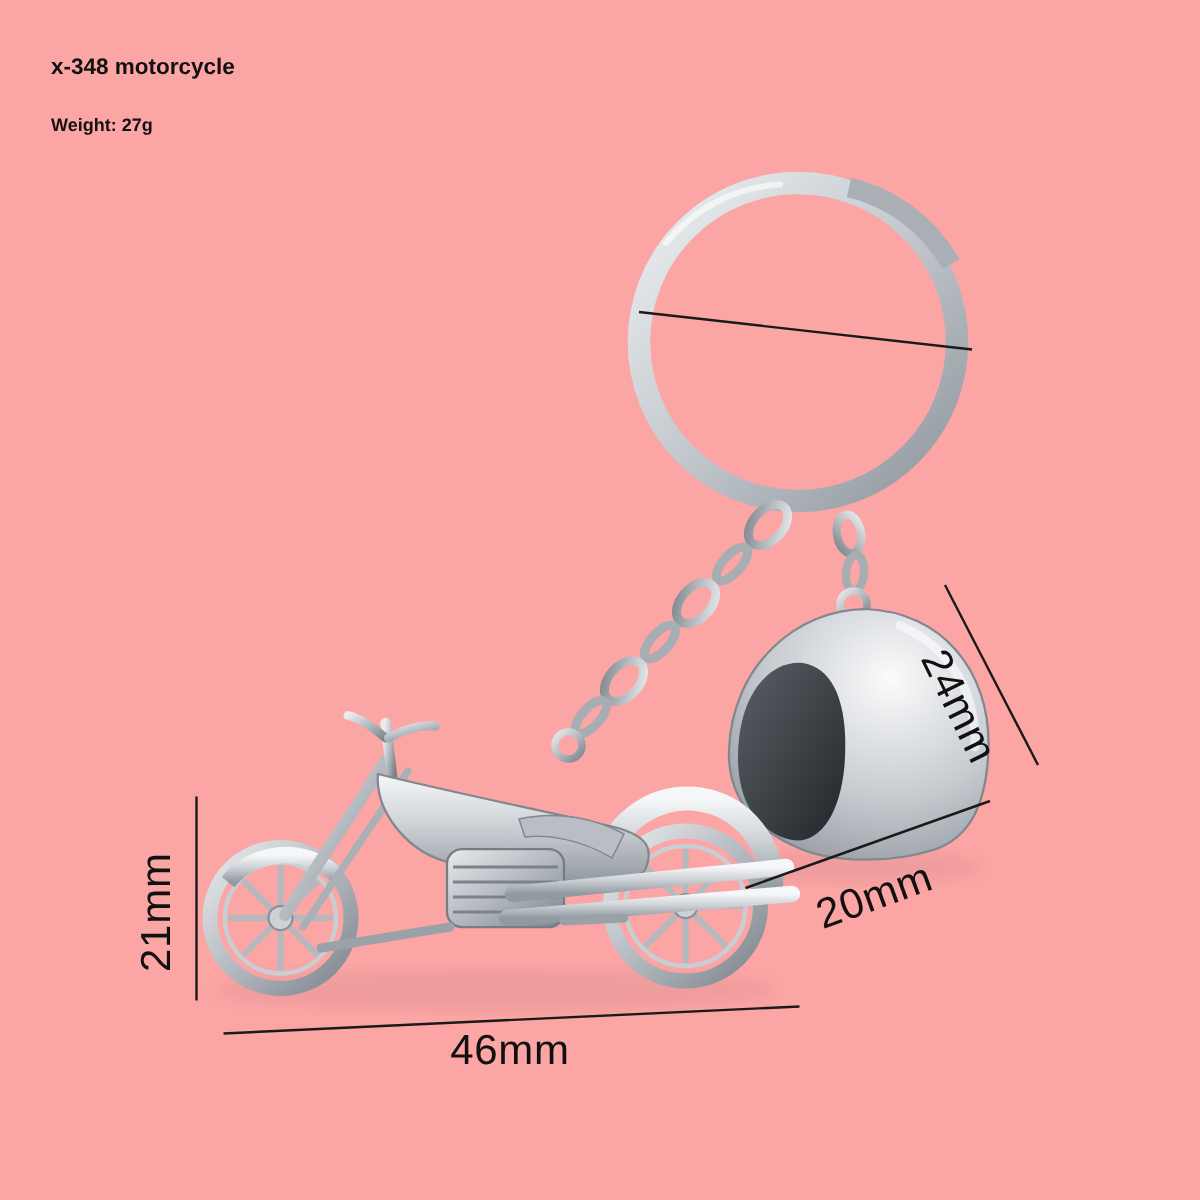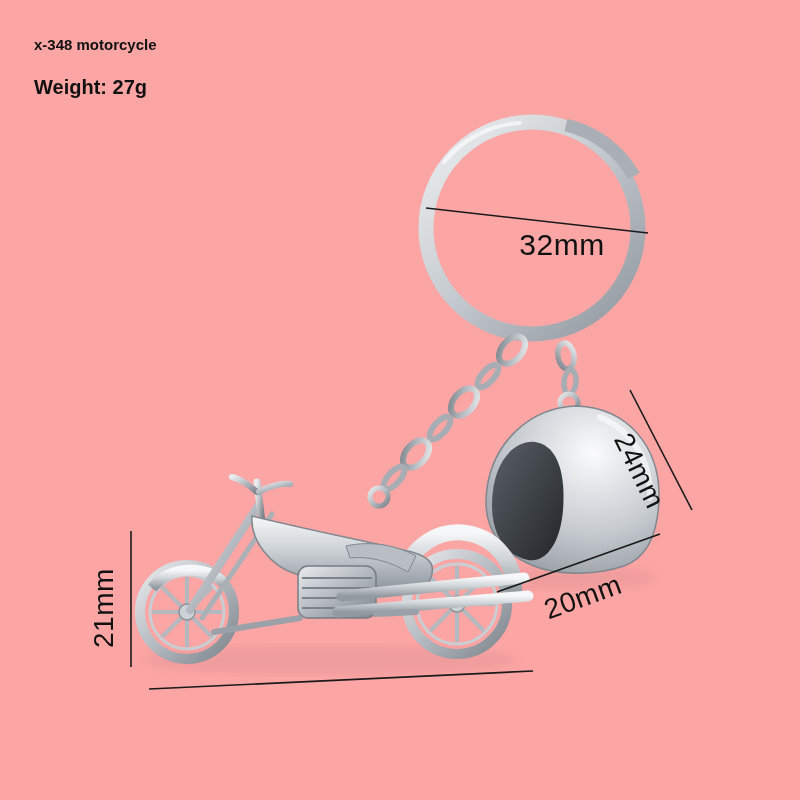--- a/index.html
+++ b/index.html
@@ -28,21 +28,21 @@
   }
   .product-code {
     left: 34px;
     top: 36px;
     font-size: 15px;
     font-weight: bold;
   }
   .product-weight {
     left: 34px;
     top: 76px;
-    font-size: 20px;
+    font-size: 12px;
     font-weight: bold;
   }
   .dim {
     font-size: 28px;
     font-weight: normal;
     letter-spacing: 0.5px;
   }
   .dim-ring {
     left: 492px;
     top: 228px;
@@ -226,17 +226,17 @@
       <line x1="630" y1="390" x2="692" y2="510"></line>
       <line x1="497" y1="592" x2="660" y2="534"></line>
       <line x1="131" y1="531" x2="131" y2="667"></line>
       <line x1="149" y1="689" x2="533" y2="671"></line>
     </g>
   </svg>
 
   <div class="label product-code">x-348 motorcycle</div>
   <div class="label product-weight">Weight: 27g</div>
 
-  <div class="label dim dim-ring">32mm</div>
   <div class="label dim dim-helmet-h">24mm</div>
   <div class="label dim dim-helmet-w">20mm</div>
   <div class="label dim dim-bike-h">21mm</div>
+  <div class="label dim dim-bike-l">46mm</div>
 </div>
 
 </body></html>

